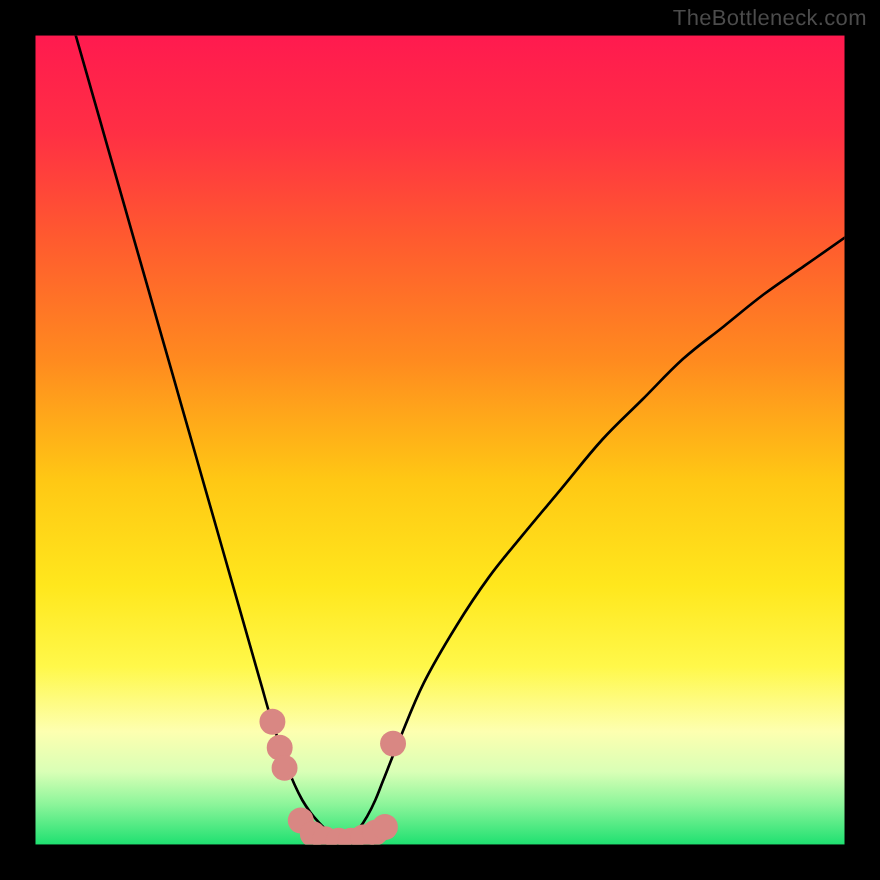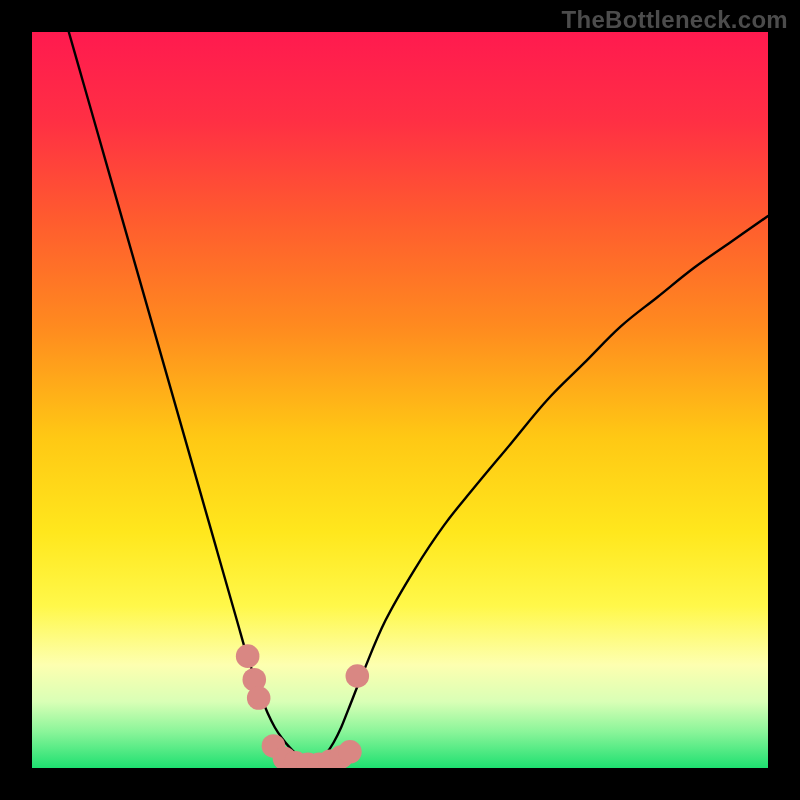--- a/index.html
+++ b/index.html
@@ -23,22 +23,22 @@
     top: 32px;
     width: 736px;
     height: 736px;
     overflow: hidden;
   }
   .watermark {
     position: absolute;
     top: 6px;
     right: 12px;
     color: #4c4c4c;
-    font-size: 24px;
-    font-weight: 700;
+    font-size: 20px;
+    font-weight: 400;
     letter-spacing: 0.3px;
     -webkit-user-select: none;
     user-select: none;
   }
   svg { display: block; }
 </style>
 </head>
 <body>
 
 <div class="frame">

